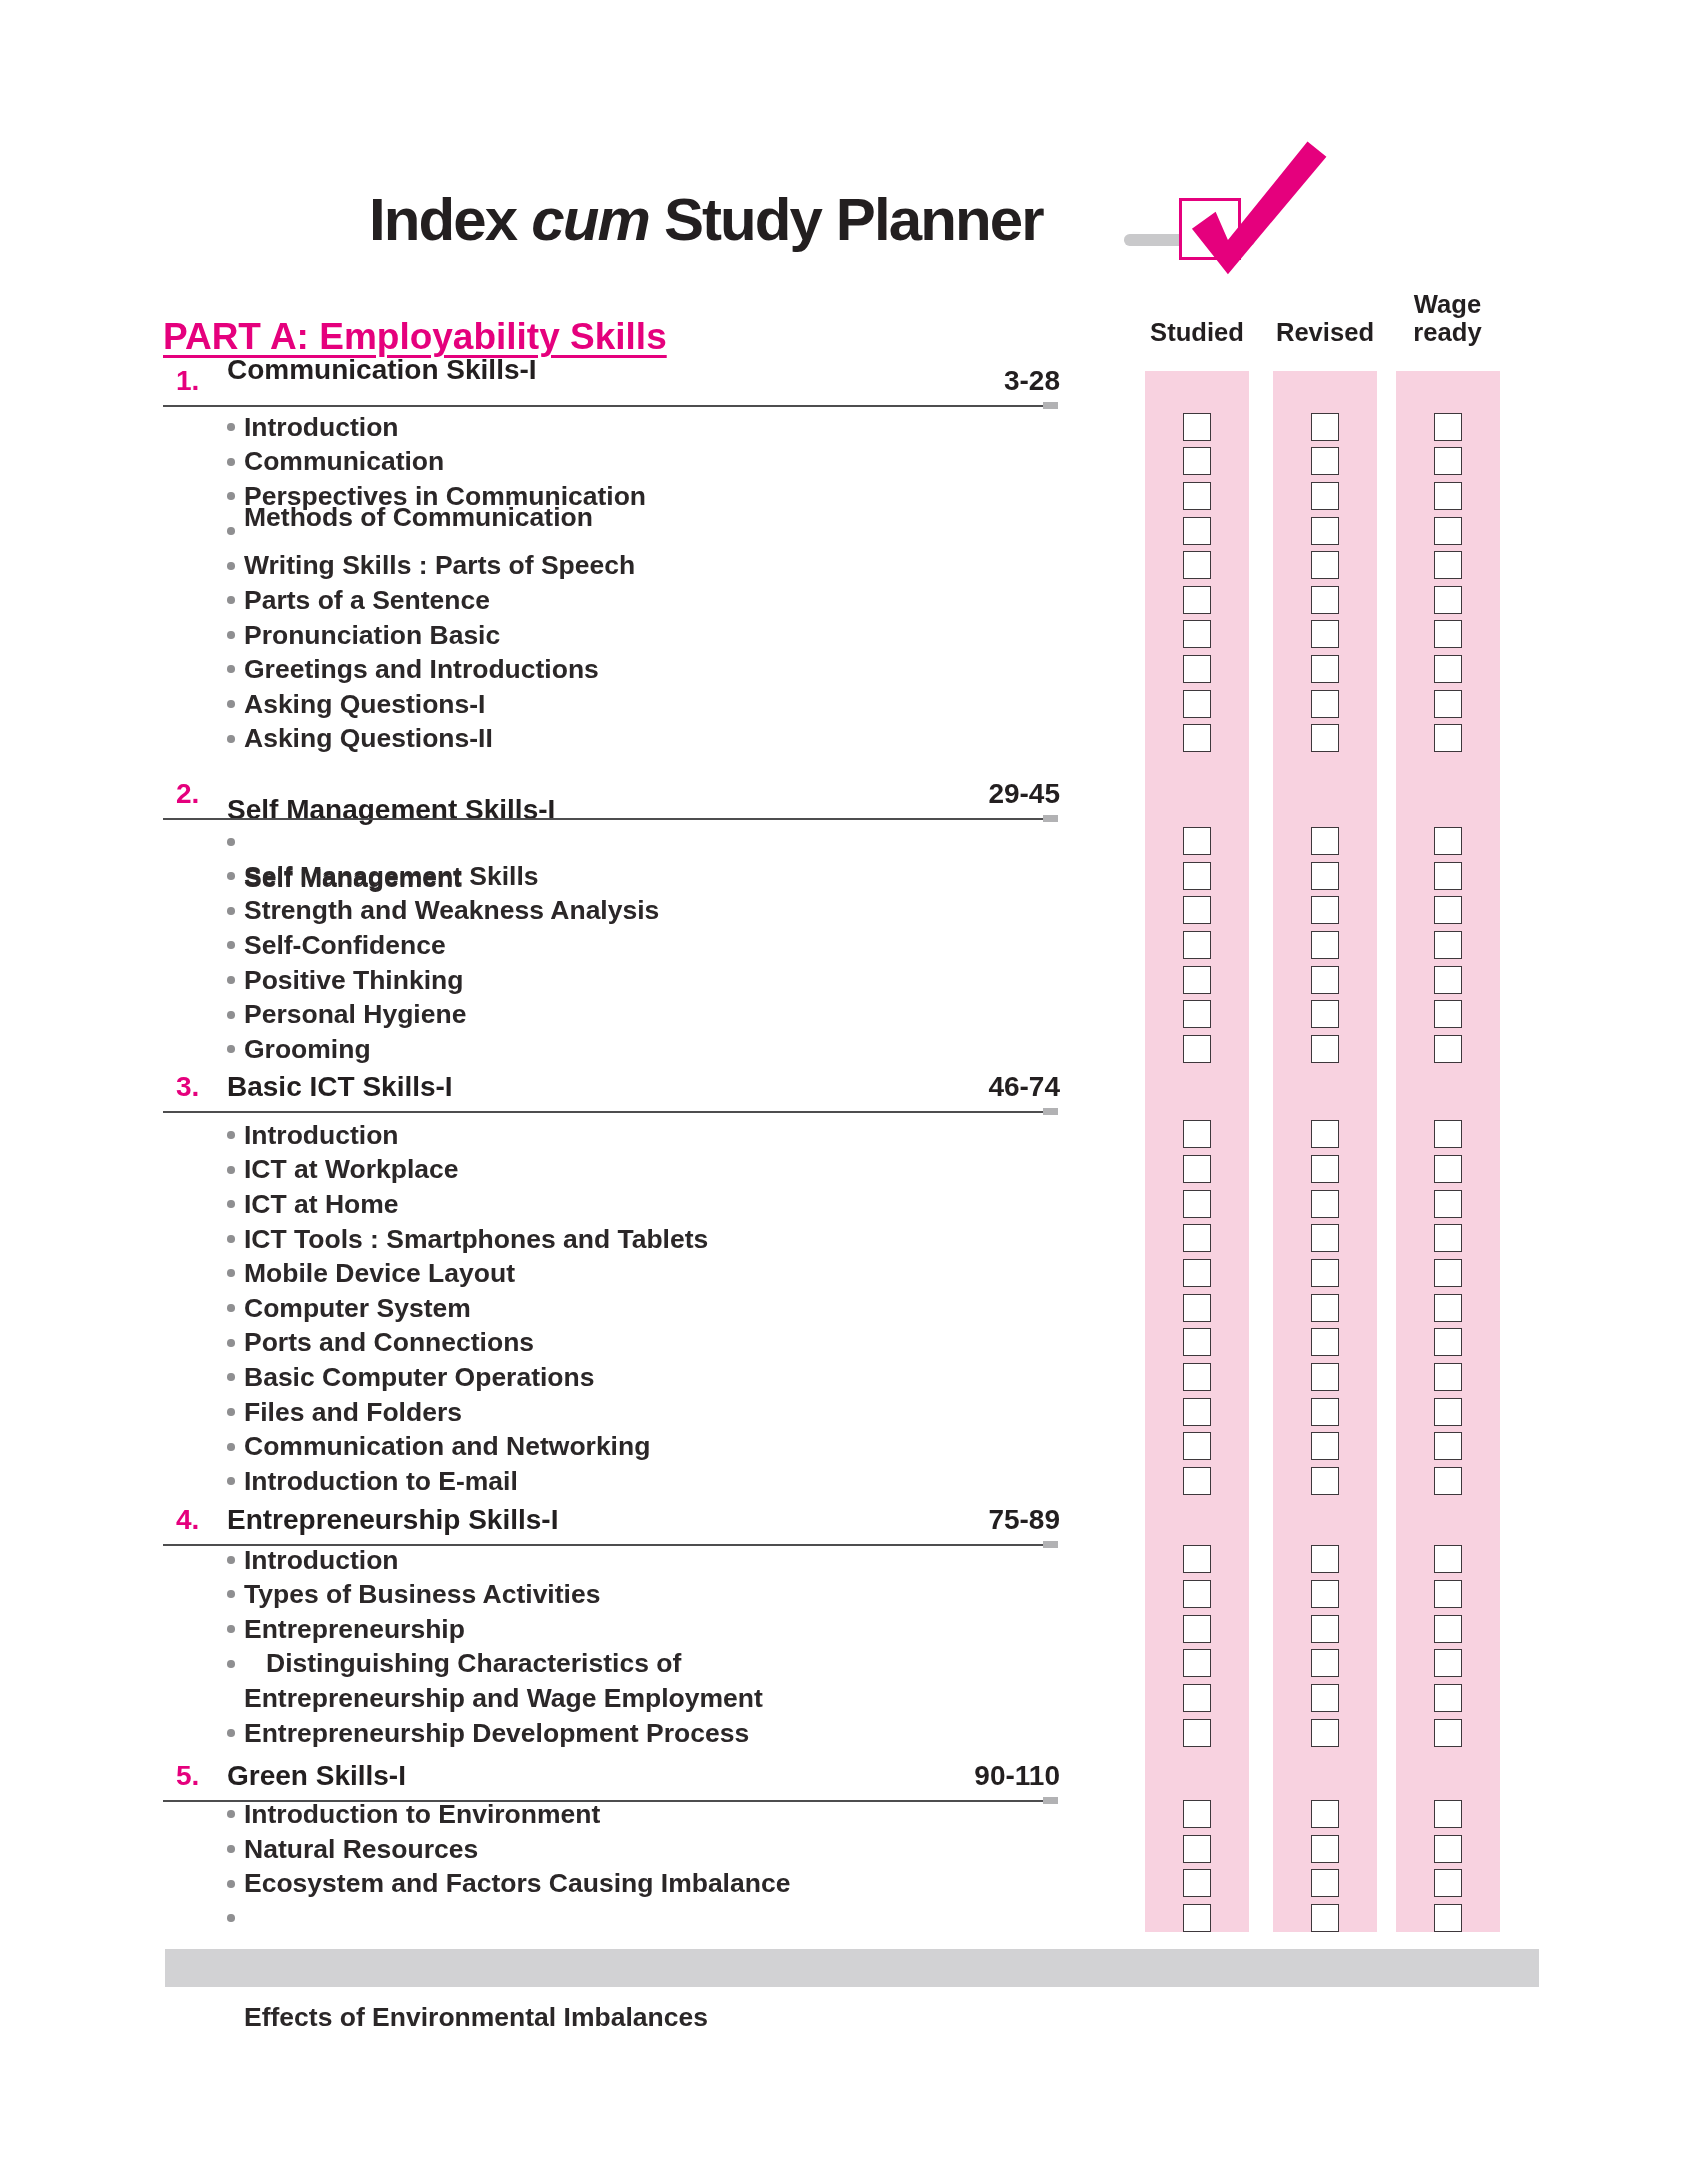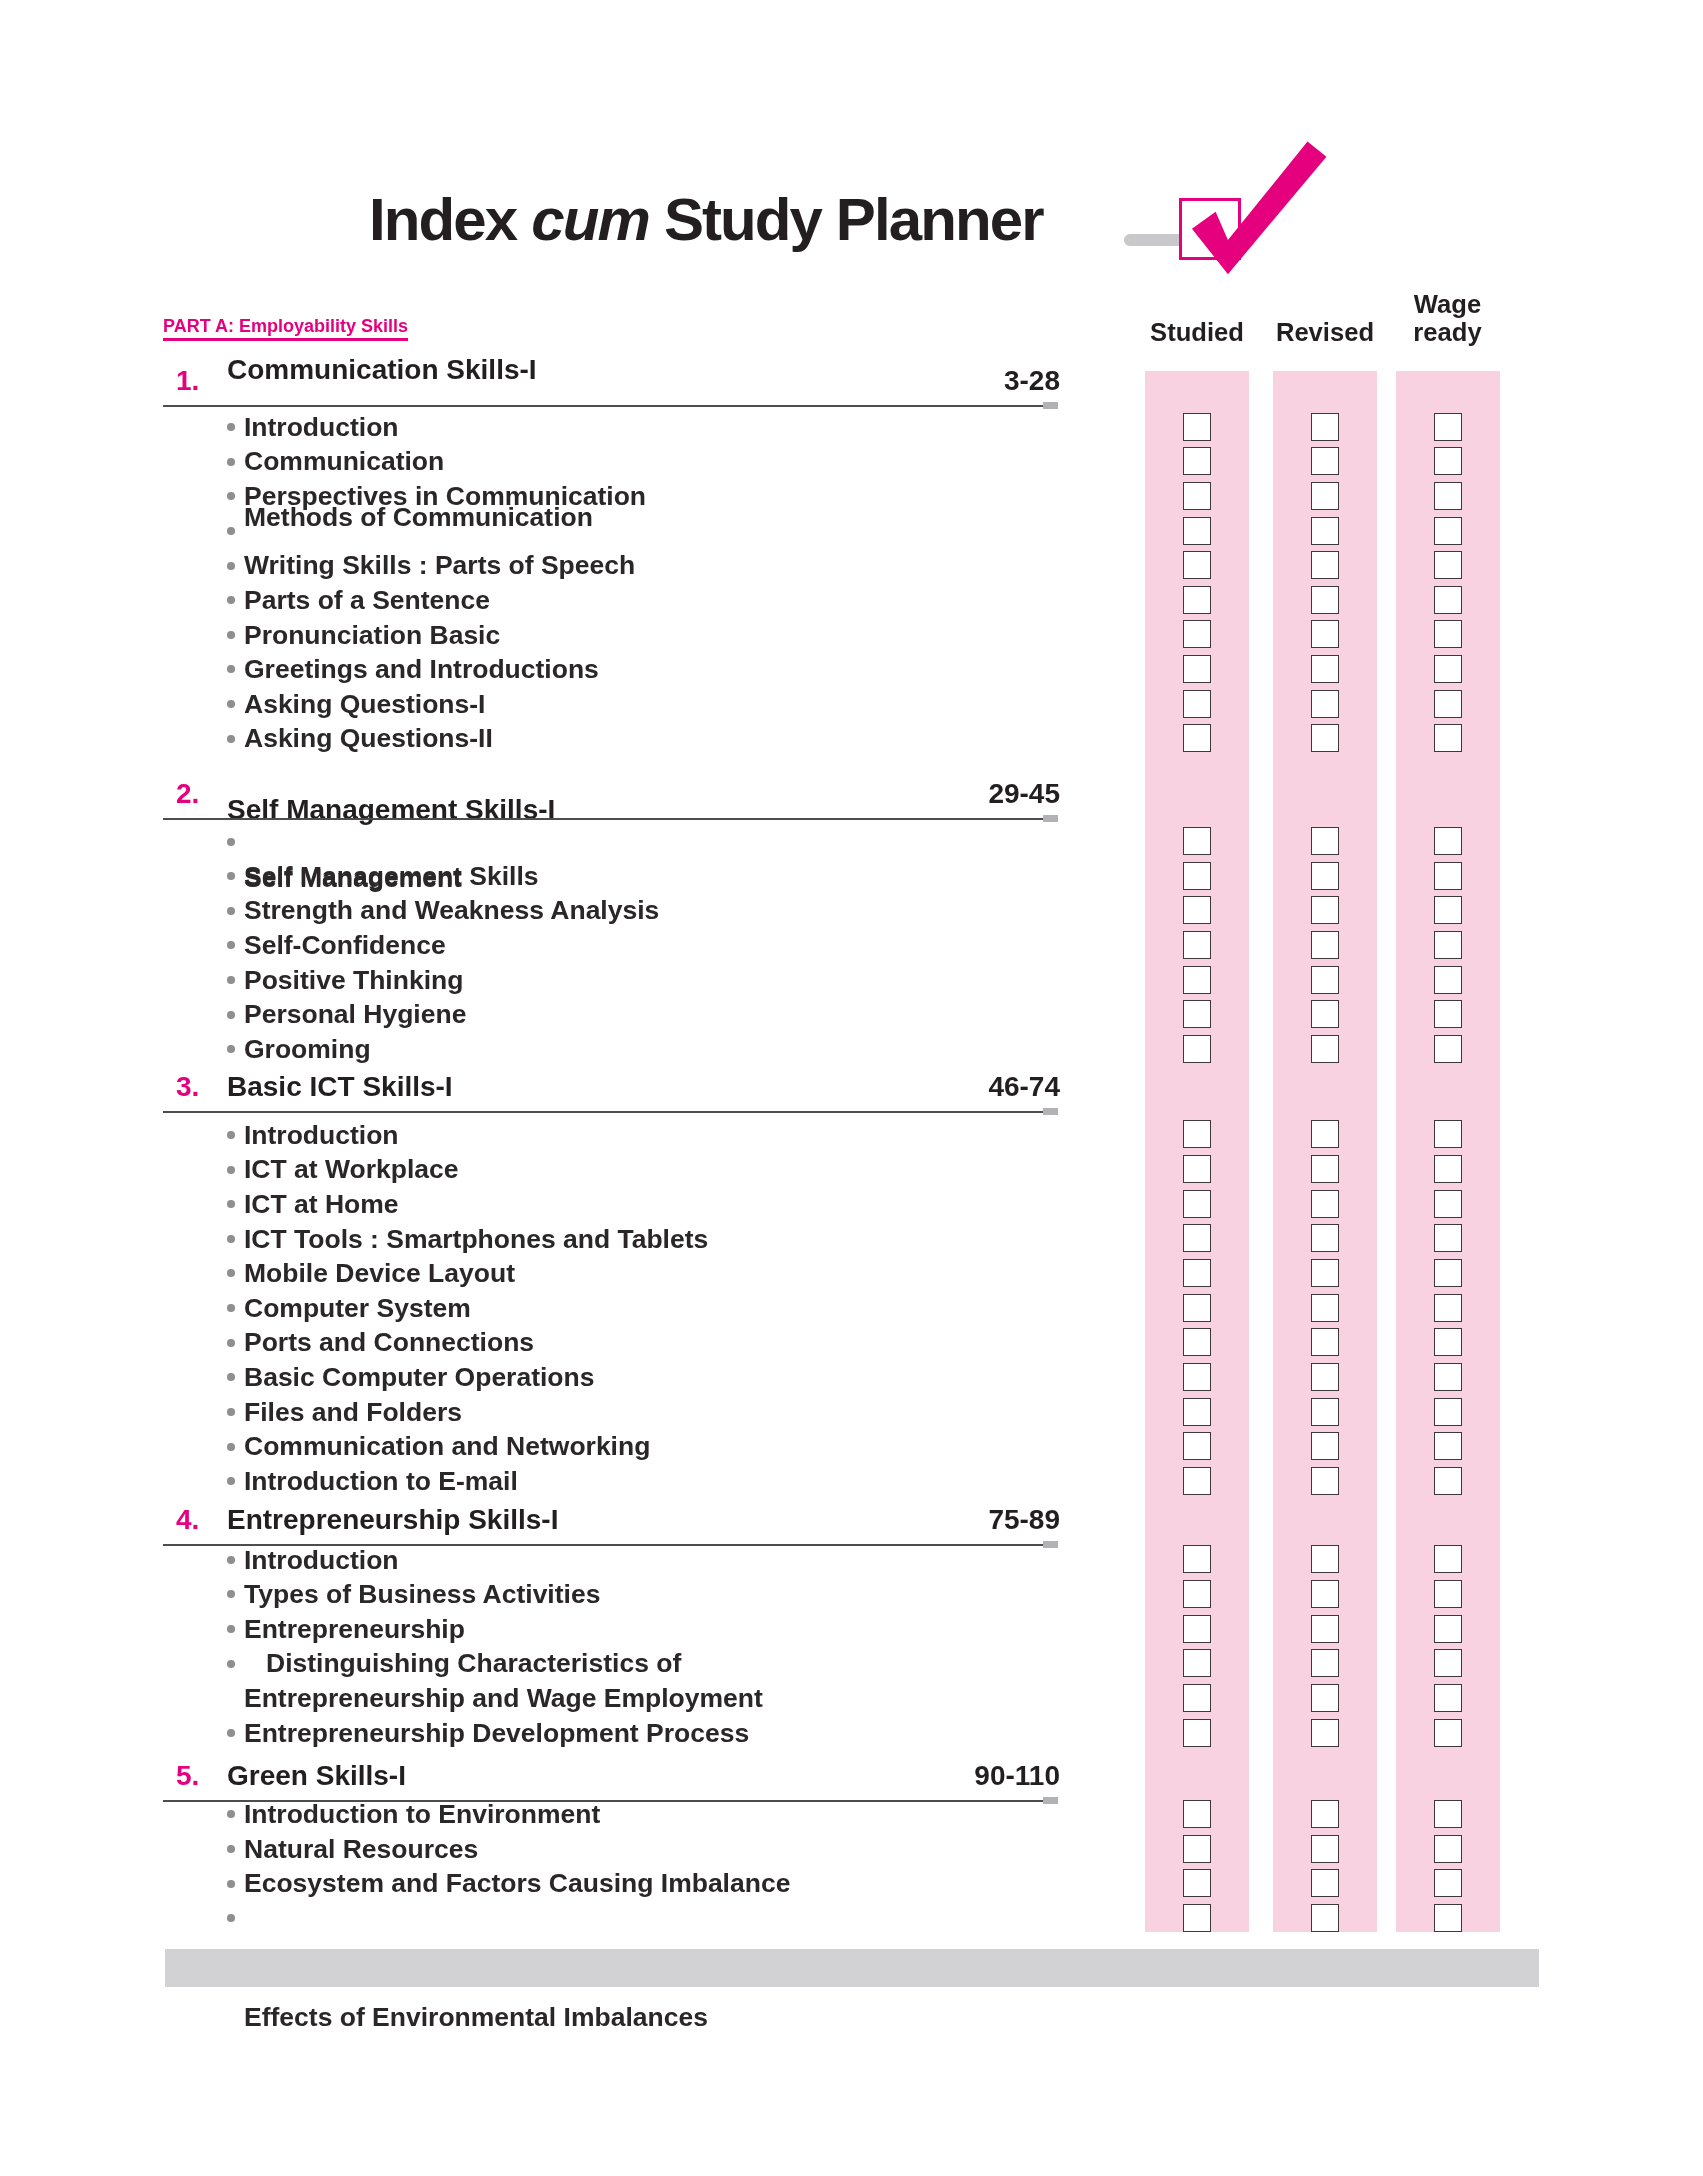--- a/index.html
+++ b/index.html
@@ -11,21 +11,21 @@
                font-size:60px; font-weight:bold; color:#231f20; letter-spacing:-1.9px; }
   .title-cum { font-style:italic; margin:0 15px; }
   .title-dash { position:absolute; left:1124px; top:234px; width:131px; height:12.3px;
                 background:#c9c9cb; border-radius:5.7px; }
   .check-glyph-wrap { position:absolute; left:1173px; top:134px; width:161px; height:161px; }
   .check-glyph-box { position:absolute; left:5.7px; top:64px; width:62px; height:62px;
                      border:3.8px solid #e5007d; background:#fff; }
   .check-glyph-svg { position:absolute; left:0; top:0; overflow:visible; }
 
   
-  .part-heading { position:absolute; left:163px; top:316px; font-size:18px; font-weight:bold;
+  .part-heading { position:absolute; left:163px; top:316px; font-size:37px; font-weight:bold;
                   color:#e5007d; text-decoration:underline; text-decoration-thickness:2.8px;
                   text-underline-offset:5.7px; }
 
   
   .col-header { position:absolute; font-size:25.6px; font-weight:bold; color:#231f20;
                 text-align:center; line-height:28px; }
 
   
   .band { position:absolute; top:371px; height:1561px; width:104px; background:#f8d2e0; }
 

